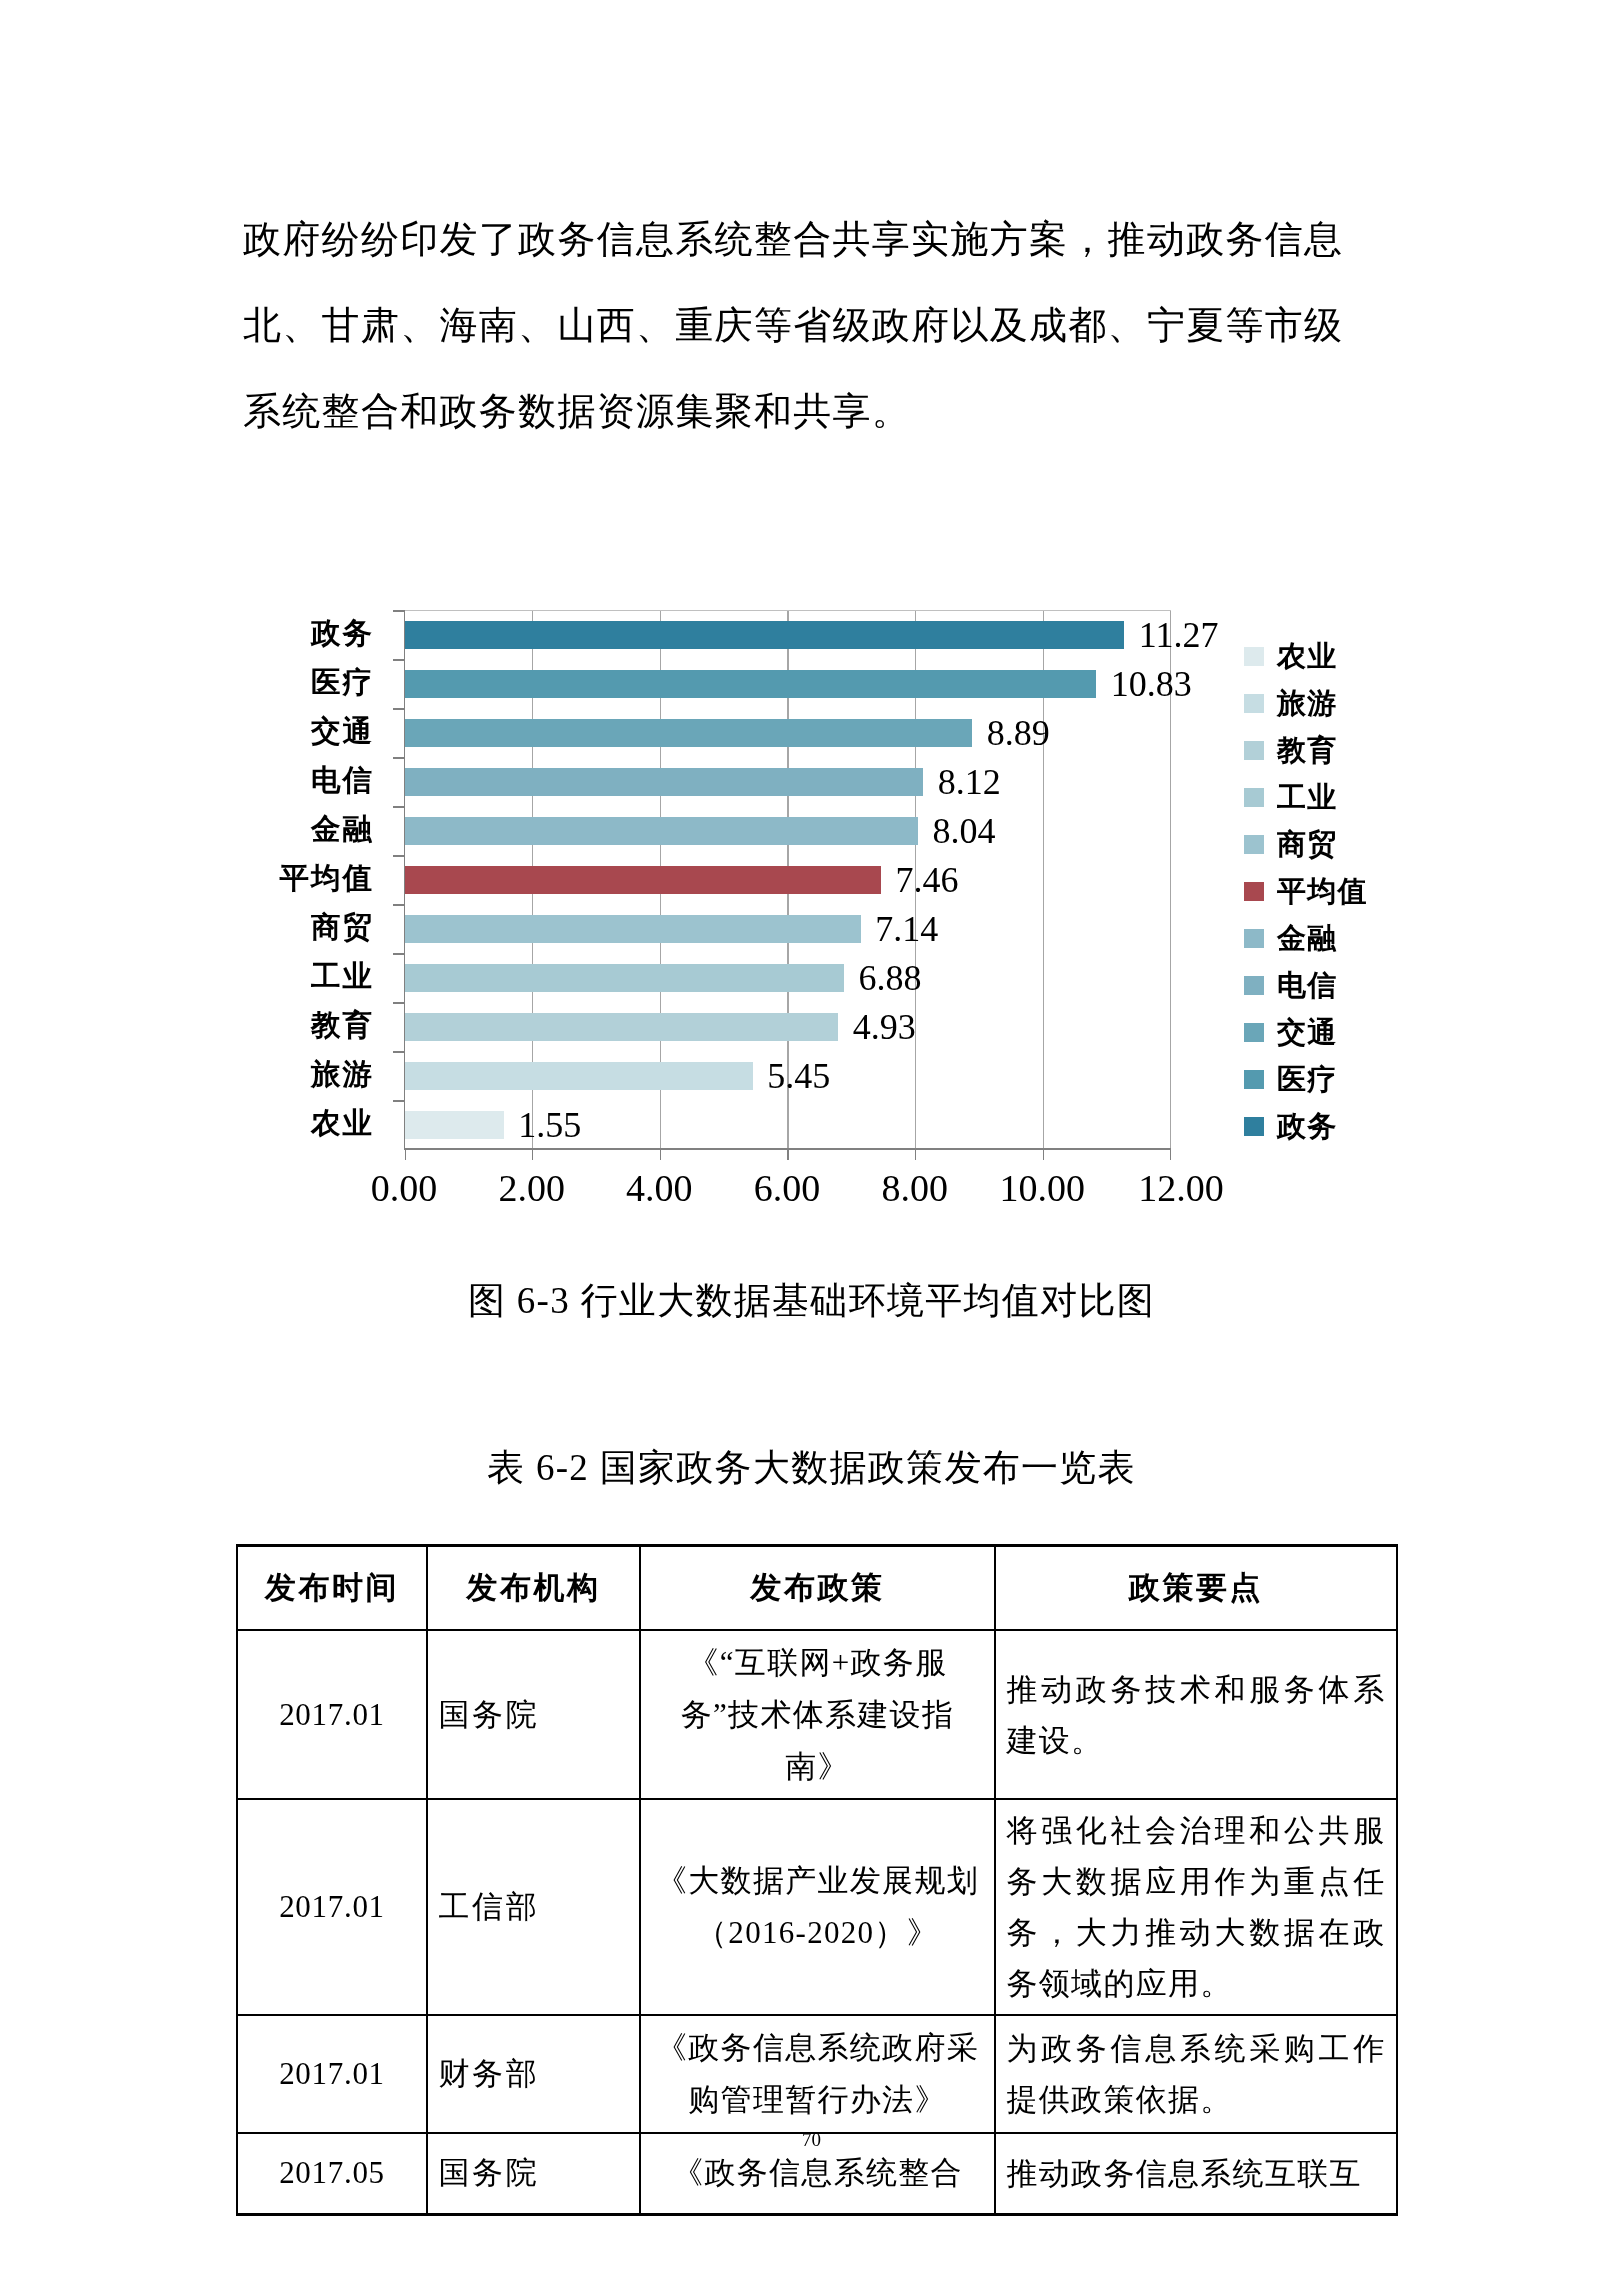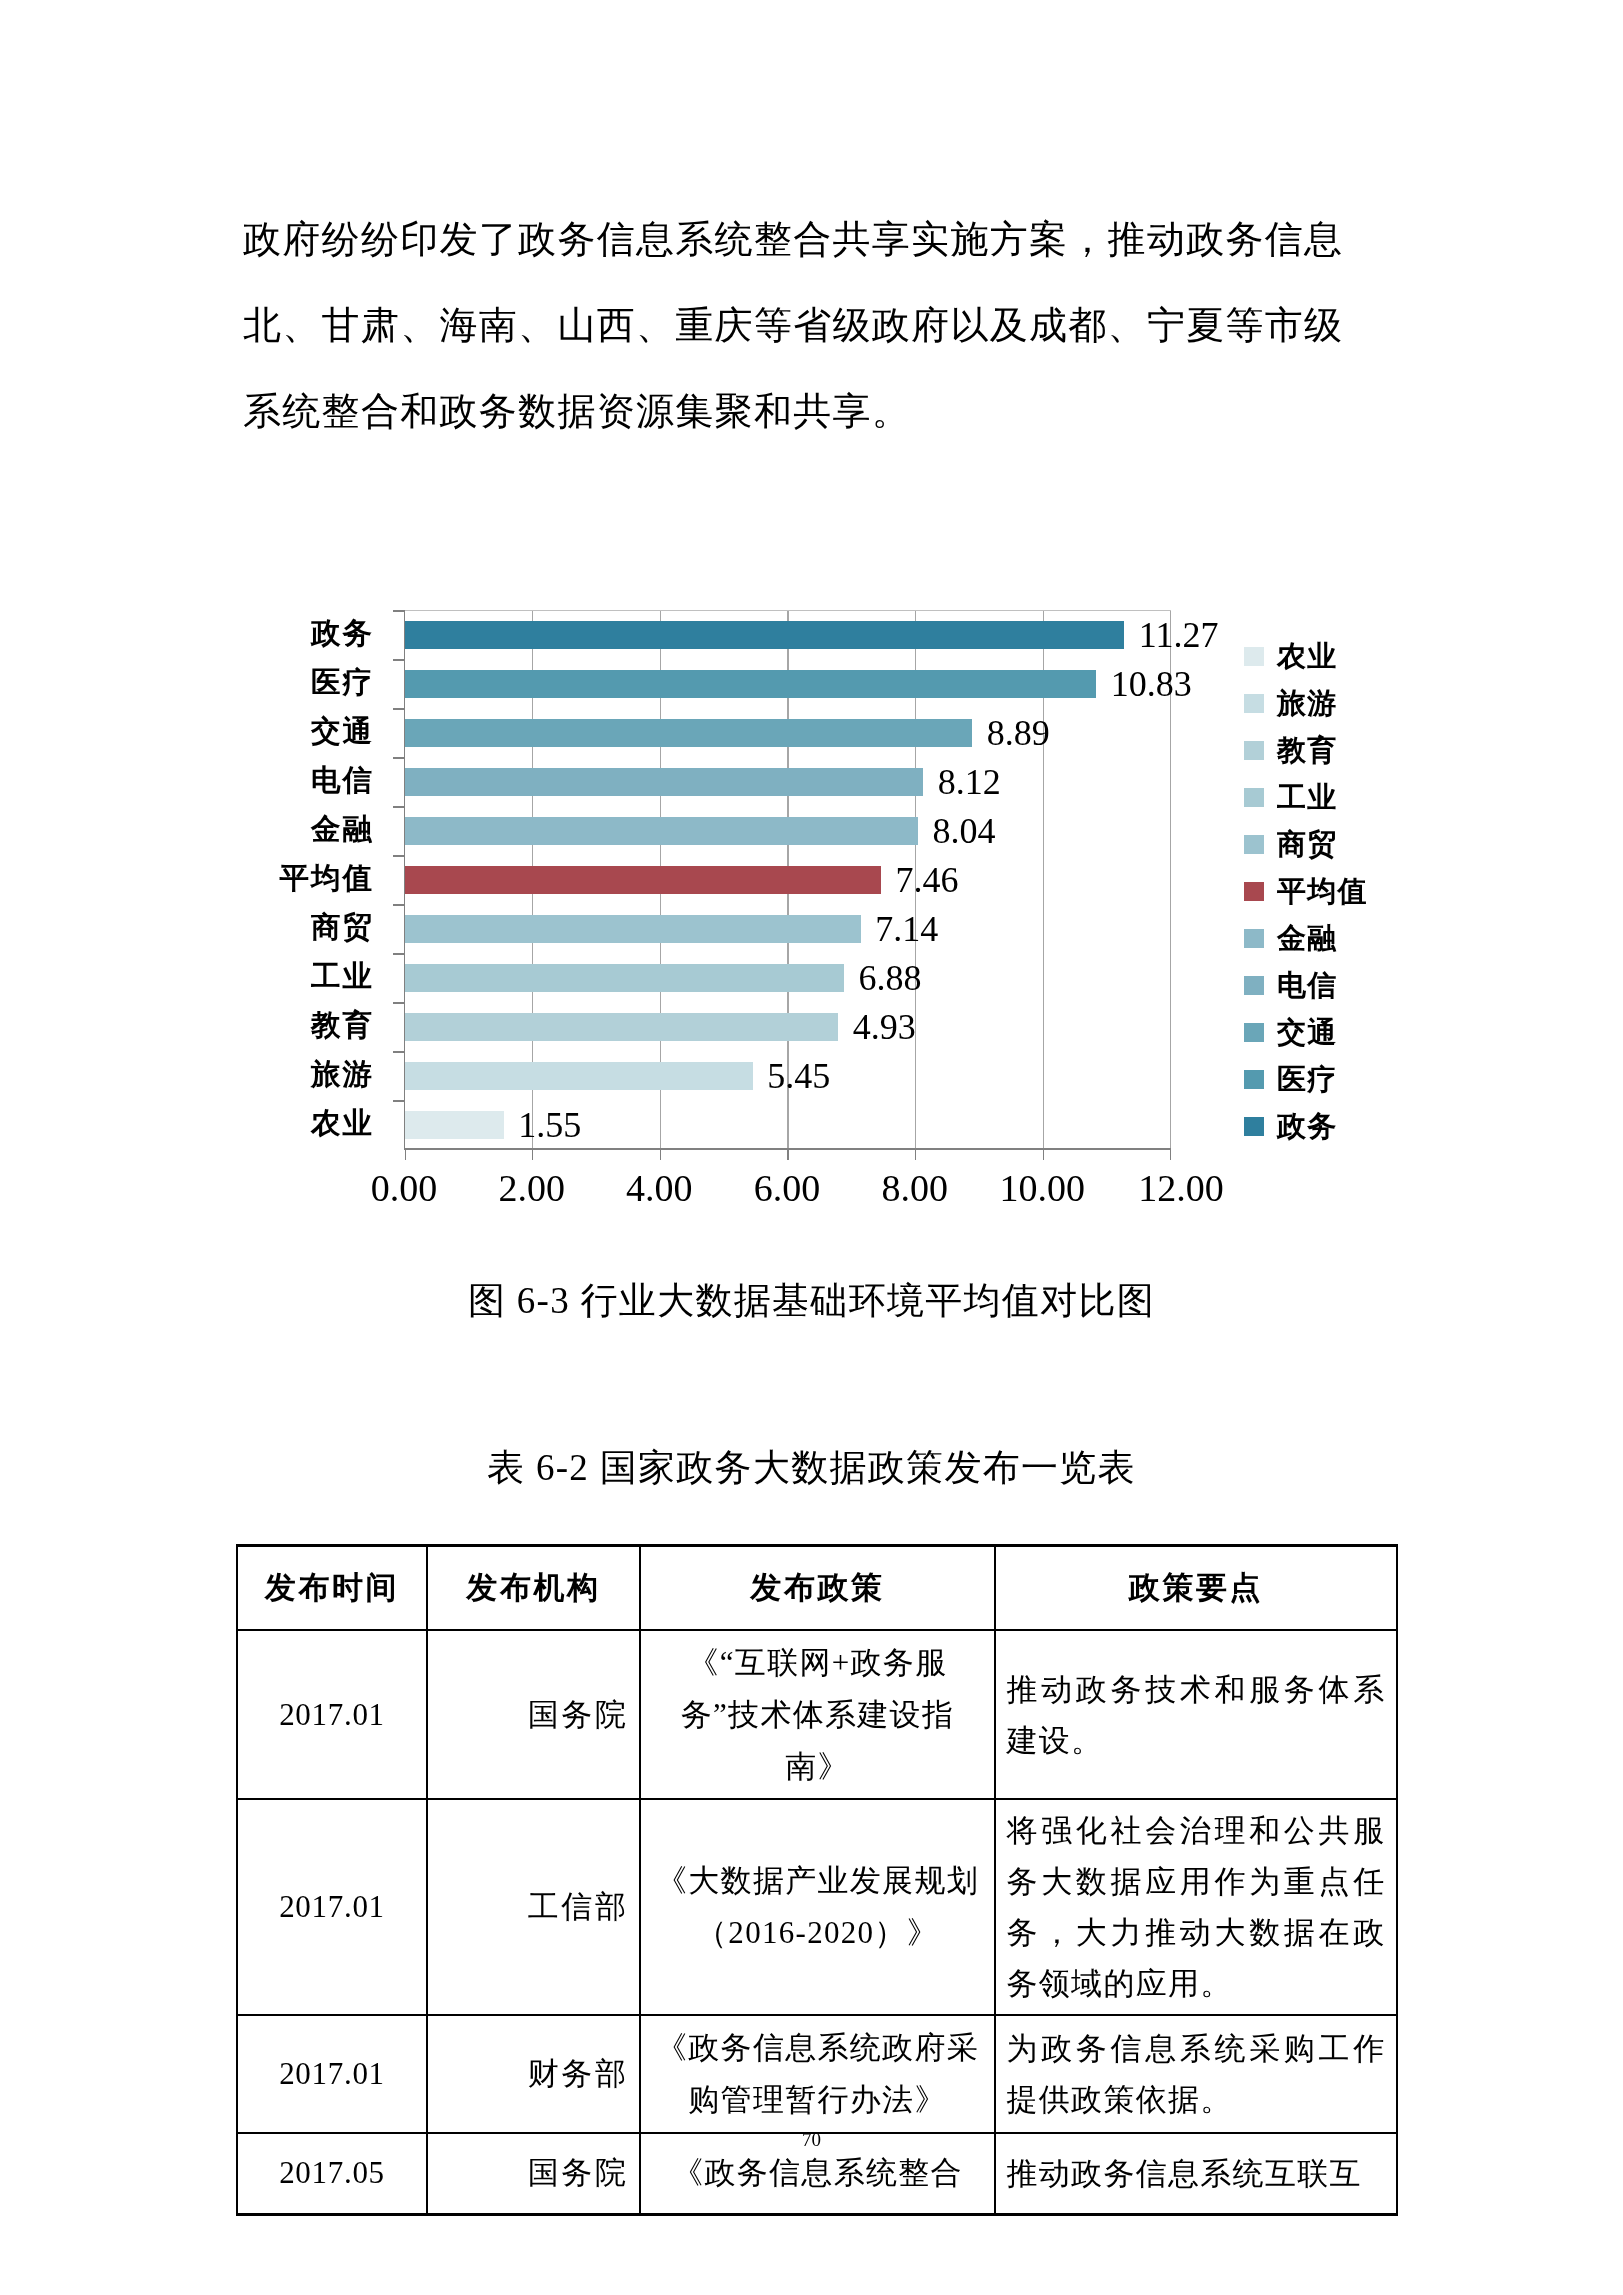--- a/index.html
+++ b/index.html
@@ -47,21 +47,21 @@
   .policy-table col.c3{width:355px;} .policy-table col.c4{width:402px;}
   .policy-table{border-top:3.3px solid #000; border-bottom:3.9px solid #000;
     border-left:2px solid #000; border-right:2px solid #000;margin-top:24px;}
   .policy-table tr{border-bottom:2.6px solid #000;}
   .policy-table tr:last-child{border-bottom:none;}
   .policy-table th,.policy-table td{border-left:2px solid #000; padding:5.2px 10.5px;
     vertical-align:middle; font-weight:normal;}
   .policy-table th:first-child,.policy-table td:first-child{border-left:none;}
   .policy-table th{font-weight:bold; text-align:center; letter-spacing:2.6px; height:72px;}
   .cell-time{text-align:center; letter-spacing:0.7px;}
-  .cell-org{text-align:right; letter-spacing:2.6px;}
+  .cell-org{text-align:left; letter-spacing:2.6px;}
   .cell-policy{text-align:center; line-height:52px; letter-spacing:1.3px; padding:5.2px 15.7px;}
   .cell-points{text-align:justify; line-height:51px; letter-spacing:1.3px; padding:6.5px 11.8px;border-radius:15px;}
   .row-h1{height:81px;} .row-h2{height:118px;} .row-h3{height:207px;}
   .row-h4{height:118px;} .row-h5{height:81px;}
   .vtop{vertical-align:top; padding-top:7.9px;}
   .vcut{vertical-align:top; padding-top:26px;}
   
   .page-number{position:absolute; left:0; top:2129px; width:1623px; text-align:center;
     font-size:19px;}
 </style>

